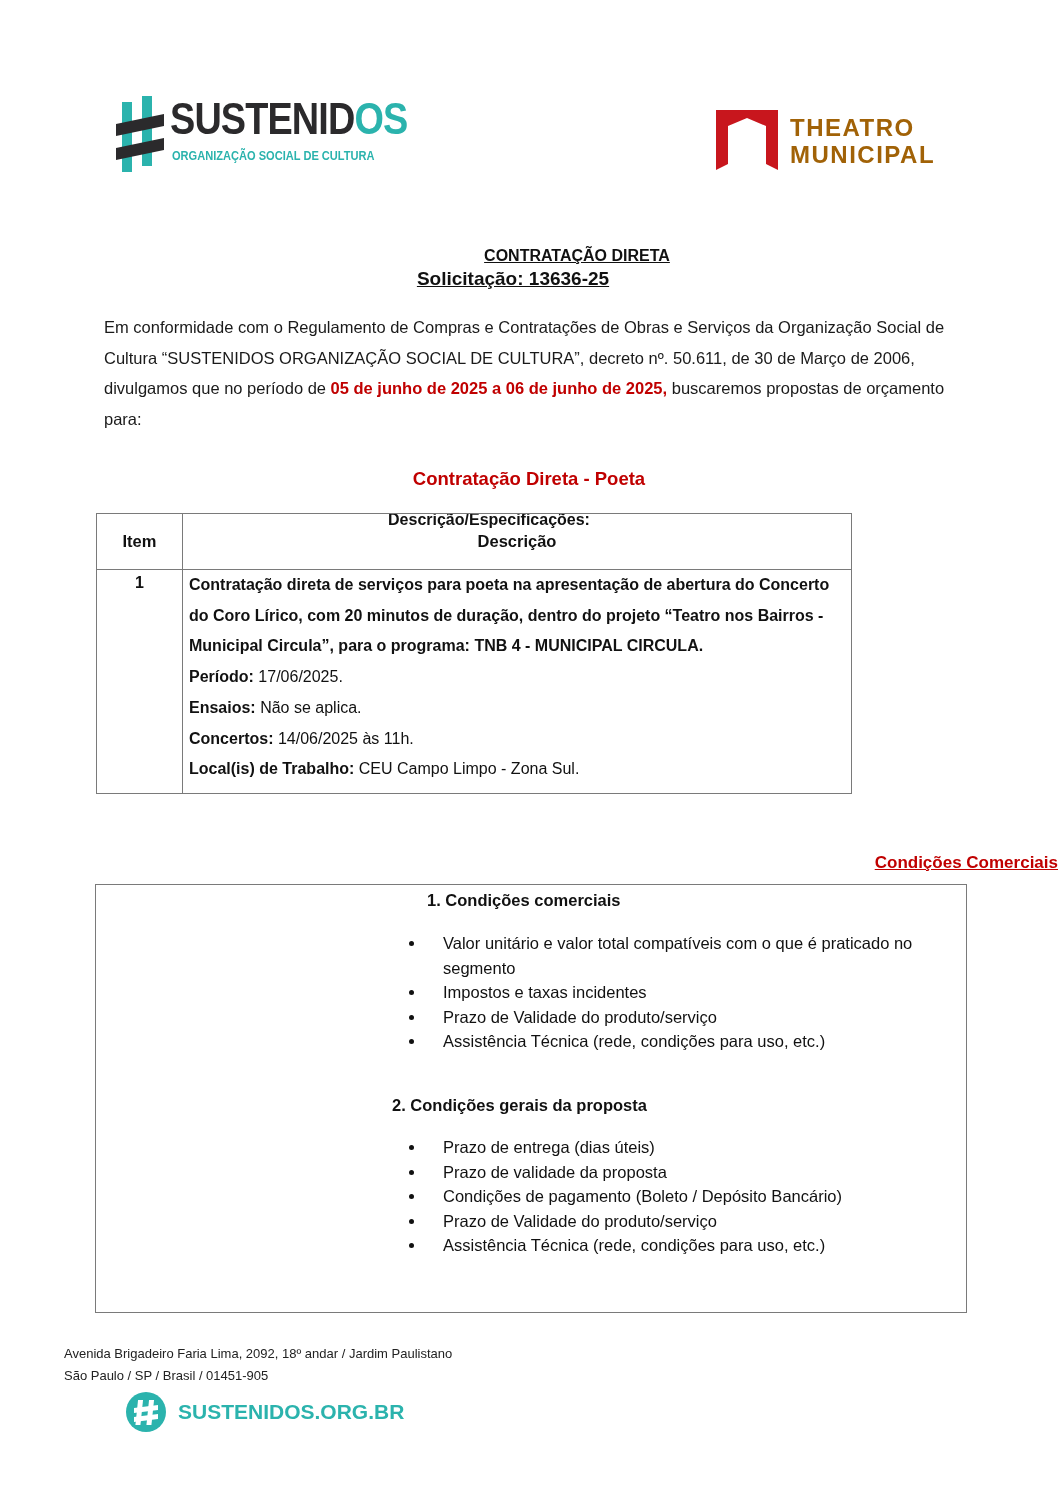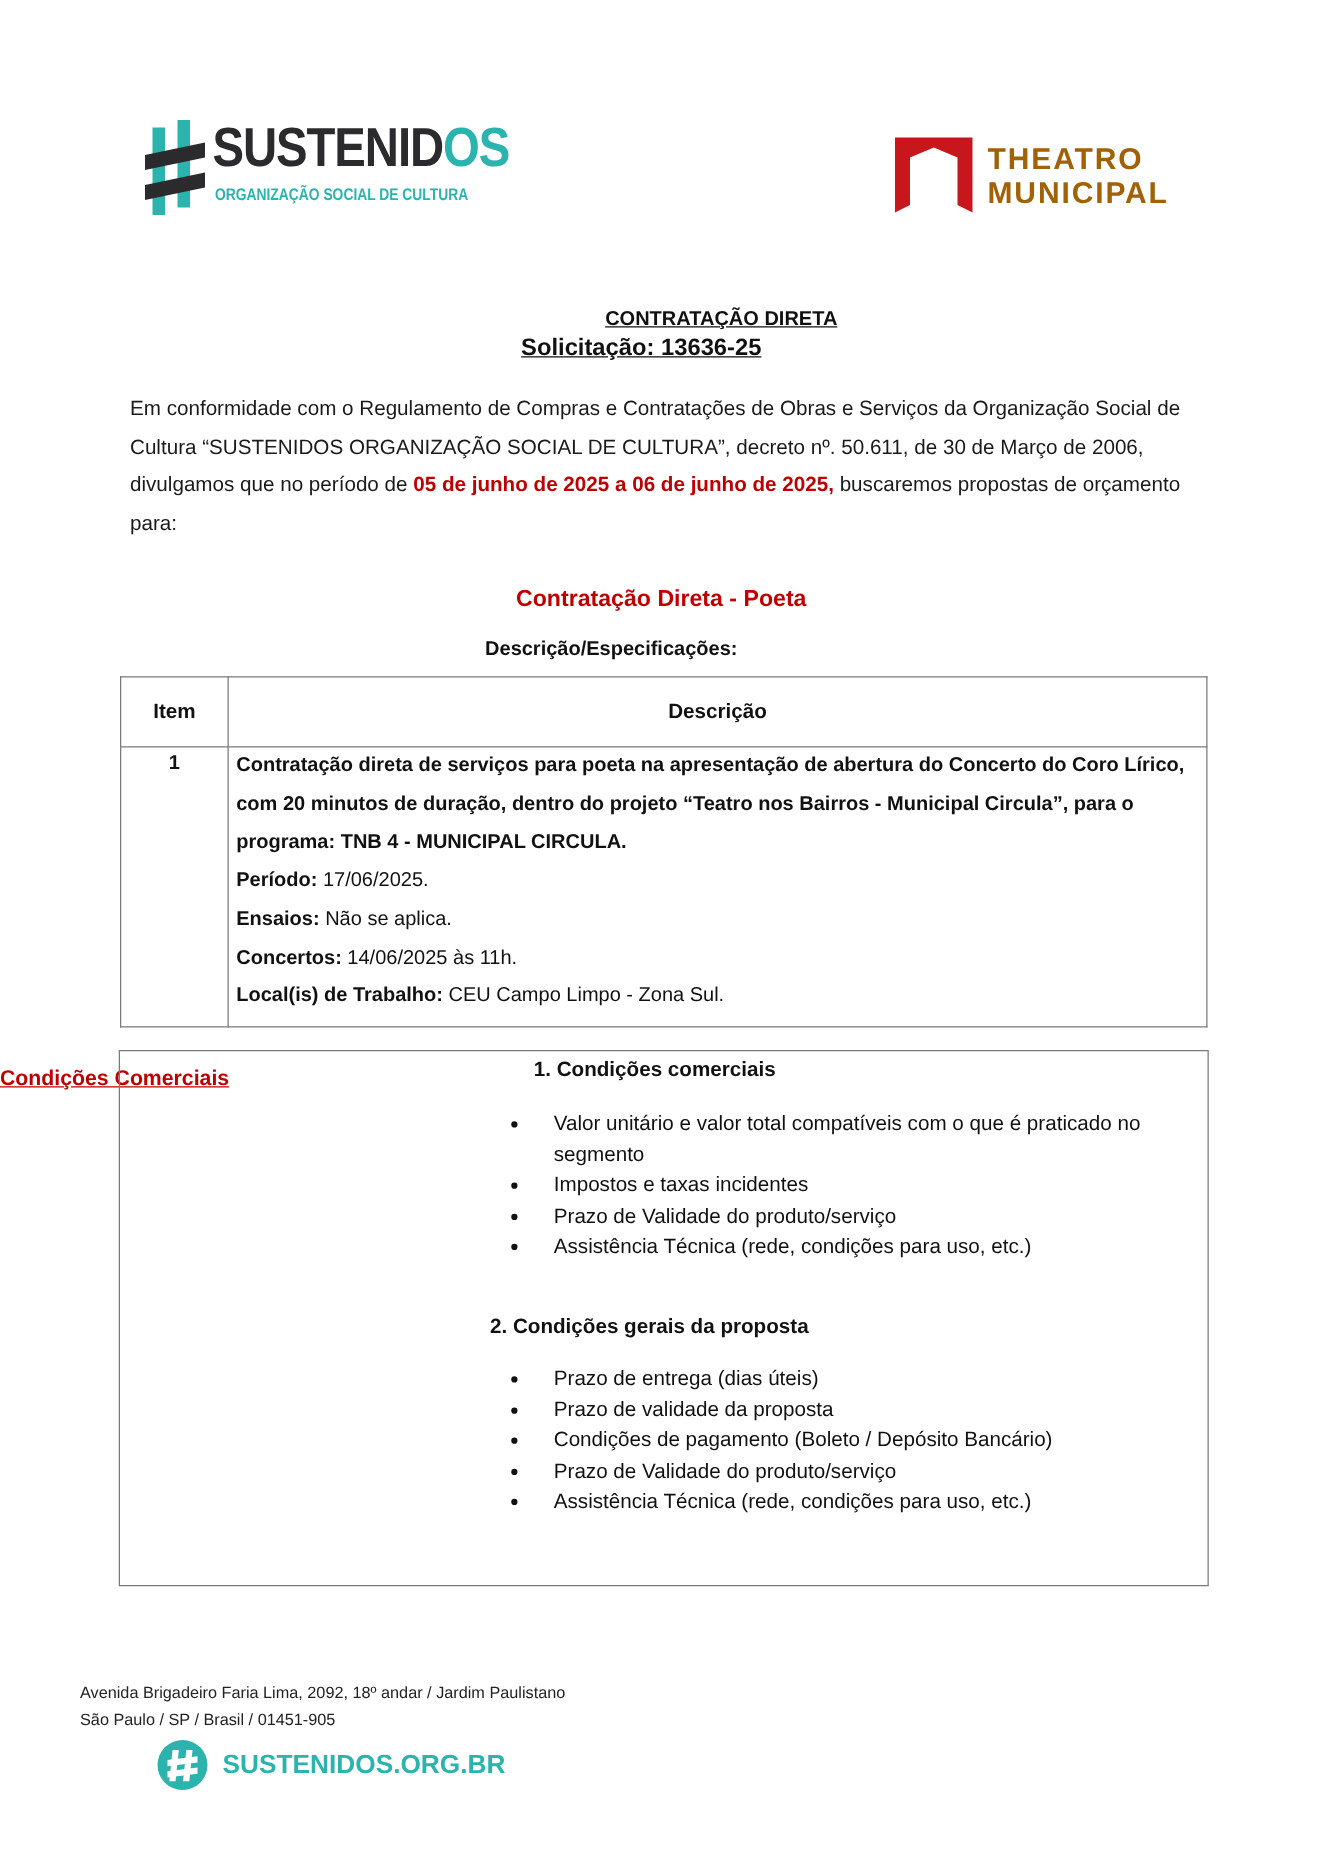--- a/index.html
+++ b/index.html
@@ -97,22 +97,22 @@
     .desc-spec {
       left: 0; width: 978px; top: 511px;
       text-align: center;
       font-weight: bold;
       font-size: 16px;
     }
 
     
     table.items {
       position: absolute;
-      left: 96px; top: 541px;
-      width: 870px;
+      left: 96px; top: 513px;
+      width: 756px;
       border-collapse: collapse;
       font-size: 16px;
     }
     table.items td, table.items th {
       border: 1px solid #7a7a7a;
       padding: 0;
       vertical-align: top;
     }
     table.items th {
       height: 55px;
@@ -129,28 +129,28 @@
       padding: 0 6px 8px 6px !important;
       line-height: 30.7px;
     }
     .desc-main { font-weight: bold; display: block; }
     .desc-line { display: block; }
     .desc-line b { font-weight: bold; }
 
     
     .cond-heading {
       left: 0; width: 1058px; top: 853px;
-      text-align: left;
+      text-align: right;
       font-weight: bold;
       font-size: 17px;
       color: #c00000;
       text-decoration: underline;
     }
     .cond-box {
-      left: 95px; top: 840px;
+      left: 95px; top: 884px;
       width: 870px; height: 427px;
       border: 1px solid #7a7a7a;
     }
     .cond-sub {
       font-weight: bold;
       font-size: 16.5px;
       position: absolute;
       white-space: nowrap;
     }
     .cond-sub1 { left: 331px; top: 6px; }

